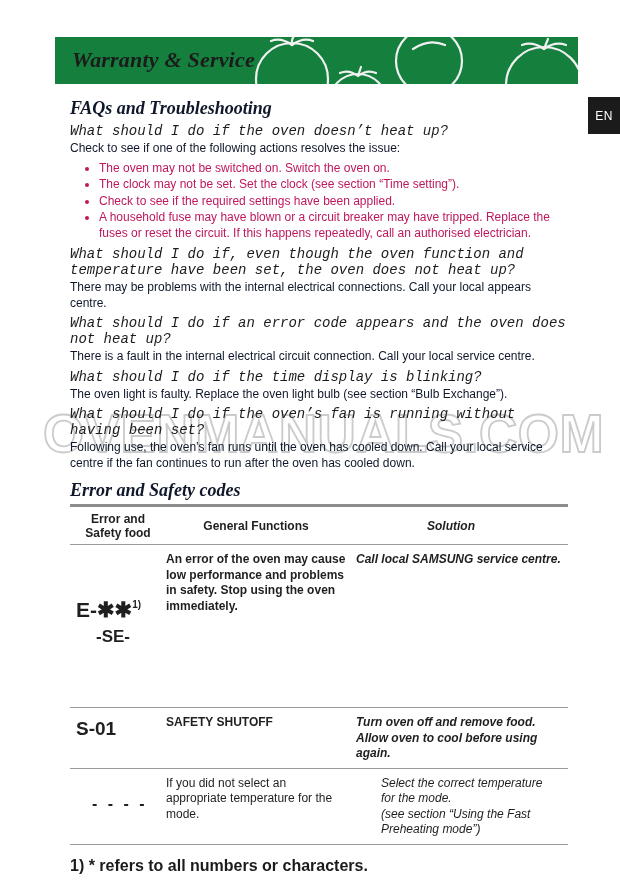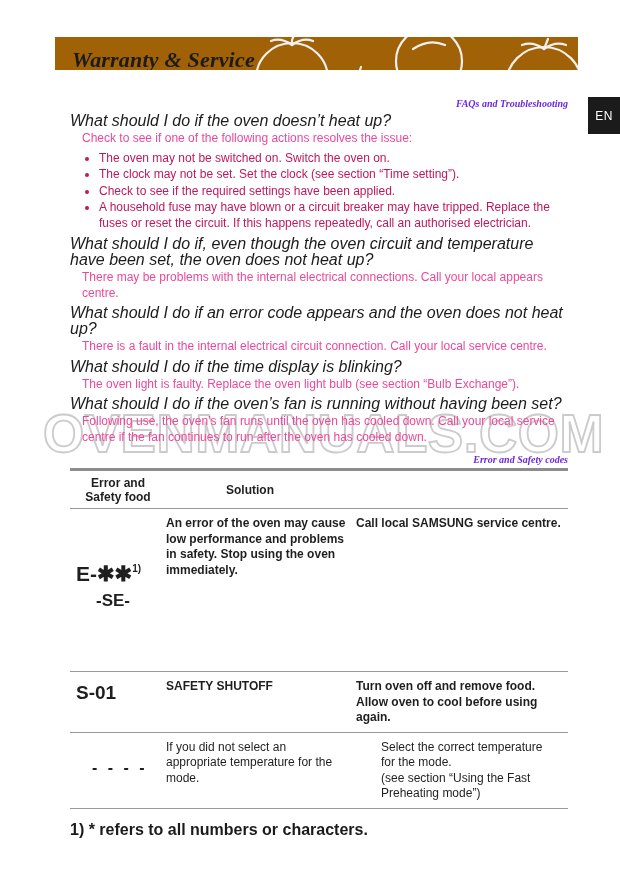--- a/index.html
+++ b/index.html
@@ -5,22 +5,22 @@
   html,body{margin:0;padding:0;background:#ffffff;}
   body{
     width:620px;height:885px;position:relative;overflow:hidden;
     font-family:"Liberation Sans",sans-serif;color:#212121;
     -webkit-font-smoothing:antialiased;
   }
   .page{position:absolute;inset:0;}
 
   
   .header-band{
-    position:absolute;left:55px;top:37px;width:523px;height:33px;
-    background:#a16207;overflow:hidden;
+    position:absolute;left:55px;top:37px;width:523px;height:47px;
+    background:#15803d;overflow:hidden;
   }
   .band-art{position:absolute;left:0;top:0;width:523px;height:47px;}
   .page-title{
     position:relative;margin:0;padding:10px 0 0 17px;
     font-family:"Liberation Serif",serif;font-style:italic;font-weight:bold;
     font-size:22px;color:#1b1b1b;letter-spacing:.2px;
   }
 
   
   .en-tab{
@@ -36,50 +36,50 @@
     letter-spacing:0.5px;color:transparent;
     -webkit-text-stroke:1.8px #cbcbcb;
     pointer-events:none;
   }
 
   
   .content{position:absolute;left:70px;top:96px;width:498px;z-index:1;}
 
   .faq-heading,.codes-heading{
     font-family:"Liberation Serif",serif;font-style:italic;font-weight:bold;
-    font-size:10px;color:#6d28d9;margin:2px 0 4px;text-align:right;
+    font-size:18px;color:#0f172a;margin:2px 0 4px;
   }
   .codes-heading{margin:9px 0 3px;}
 
   .q{
-    font-family:Liberation Sans, sans-serif;font-style:italic;
-    font-size:16px;line-height:16px;color:#1c1c1c;margin:4px 0 2px;
+    font-family:Liberation Mono, monospace;font-style:italic;
+    font-size:14px;line-height:16px;color:#1c1c1c;margin:4px 0 2px;
   }
-  .a{font-size:12px;line-height:15.5px;margin:0 12px 4px;color:#ec4899;}
+  .a{font-size:12px;line-height:15.5px;margin:0 0 4px;color:#0f172a;}
   ul.bullets{margin:1px 0 5px;padding-left:29px;list-style:disc;}
   ul.bullets li{font-size:12px;line-height:15.5px;margin-bottom:1px;color:#be185d;}
 
   
   .etable{border-top:3px solid #8d8d8d;margin-top:2px;}
   .trow{
     display:grid;grid-template-columns:96px 190px 1fr;
     border-bottom:1px solid #9a9a9a;
   }
   .cell{font-size:12px;line-height:15.5px;color:#1f1f1f;}
   .thead{min-height:37px;}
   .hdr{
     font-weight:bold;text-align:center;line-height:14px;
     display:flex;flex-direction:column;justify-content:center;padding:4px 0;
   }
   .hdr.c3{padding-right:22px;}
   .r1{min-height:162px;}
   .r2{min-height:49px;}
   .r3{min-height:69px;}
   .c2{padding:7px 10px 6px 0;}
-  .c3{padding:7px 2px 6px 0;}
+  .c3{padding:7px 2px 6px 0;font-style:italic;}
   .bold{font-weight:bold;}
   .code-big{font-size:21px;font-weight:bold;margin:52px 0 0 6px;white-space:nowrap;}
   .code-big sup{font-size:10px;font-weight:bold;vertical-align:9px;}
   .code-sub{font-size:17px;font-weight:bold;margin:11px 0 0 26px;}
   .code-mid{font-size:19px;font-weight:bold;margin:13px 0 0 6px;}
   .code-dash{font-size:16px;font-weight:bold;letter-spacing:3px;margin:27px 0 0 22px;white-space:nowrap;}
   .r3 .c3{padding-left:25px;}
   .sol-line1{max-width:170px;}
 
   
@@ -119,41 +119,44 @@
 
     <p class="q">What should I do if the oven doesn’t heat up?</p>
     <p class="a">Check to see if one of the following actions resolves the issue:</p>
     <ul class="bullets">
       <li>The oven may not be switched on. Switch the oven on.</li>
       <li>The clock may not be set. Set the clock (see section “Time setting”).</li>
       <li>Check to see if the required settings have been applied.</li>
       <li>A household fuse may have blown or a circuit breaker may have tripped. Replace the fuses or reset the circuit. If this happens repeatedly, call an authorised electrician.</li>
     </ul>
 
-    <p class="q">What should I do if, even though the oven circuit and temperature have been set, the oven does not heat up?</p>
+    <p class="q">What should I do if, even though the oven function and temperature have been set, the oven does not heat up?</p>
     <p class="a">There may be problems with the internal electrical connections. Call your local appears centre.</p>
 
     <p class="q">What should I do if an error code appears and the oven does not heat up?</p>
     <p class="a">There is a fault in the internal electrical circuit connection. Call your local service centre.</p>
 
     <p class="q">What should I do if the time display is blinking?</p>
 
     <p class="a">The oven light is faulty. Replace the oven light bulb (see section “Bulb Exchange”).</p>
 
     <p class="q">What should I do if the oven’s fan is running without having been set?</p>
     <p class="a">Following use, the oven’s fan runs until the oven has cooled down. Call your local service centre if the fan continues to run after the oven has cooled down.</p>
 
     <h2 class="codes-heading">Error and Safety codes</h2>
 
     <div class="etable">
 
       <div class="trow thead">
         <div class="cell hdr c1">
           <span>Error and</span>
           <span>Safety food</span>
+        </div>
+        <div class="cell hdr c2">
+          <span>General Functions</span>
         </div>
         <div class="cell hdr c3">
           <span>Solution</span>
         </div>
       </div>
 
       <div class="trow r1">
         <div class="cell c1">
           <div class="code-big">
             <span>E-✱✱</span><sup>1)</sup>

